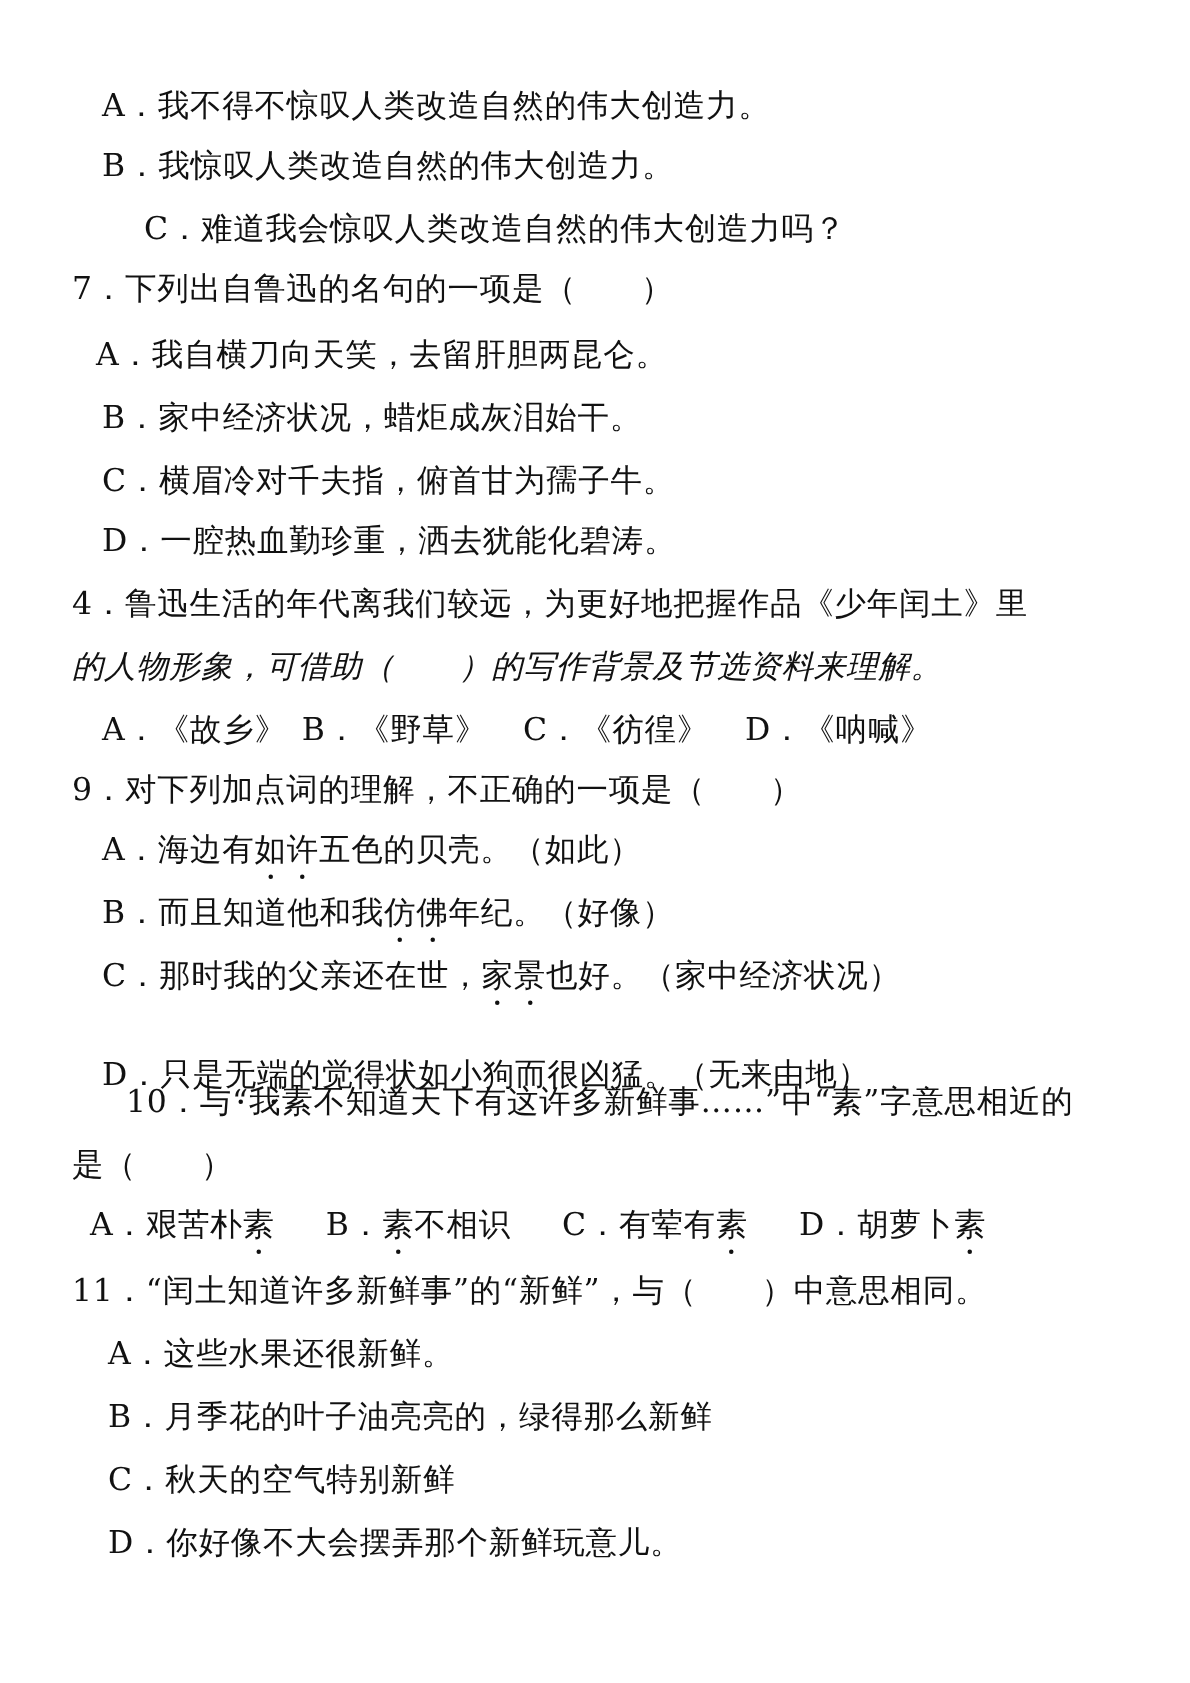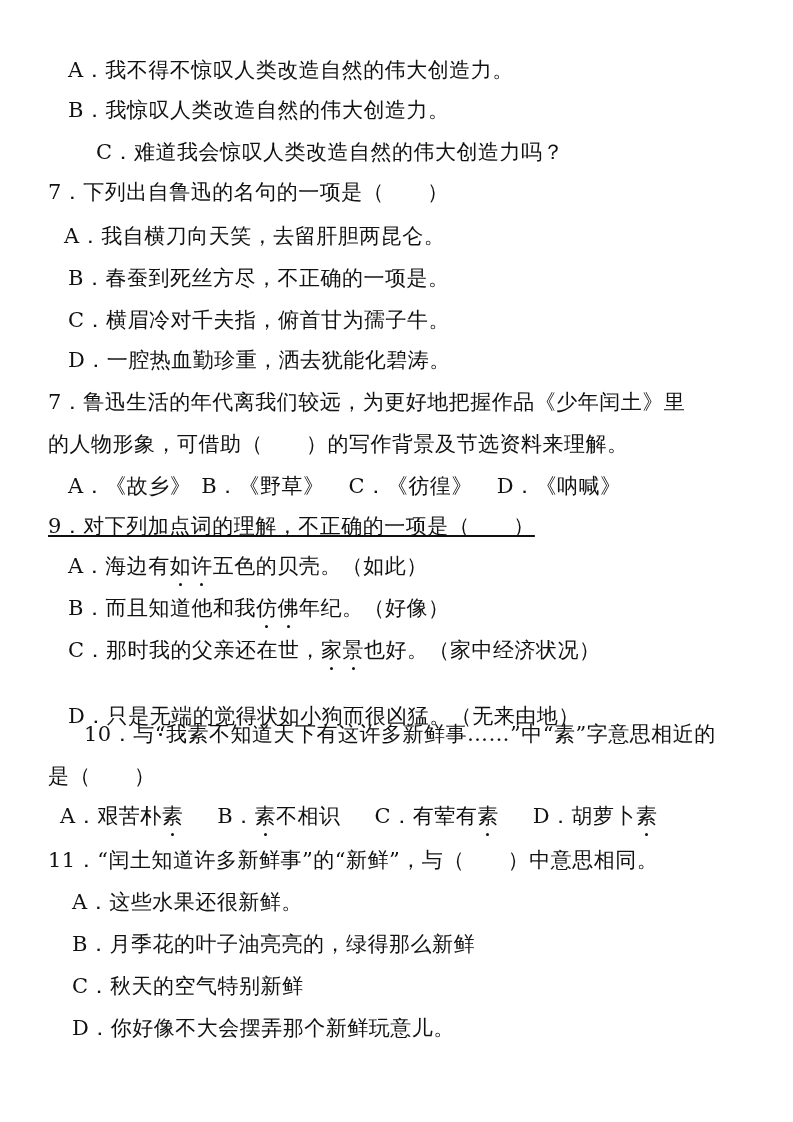--- a/index.html
+++ b/index.html
@@ -43,31 +43,31 @@
 <body>
 
 <div>
 
   <div class="line" style="left:68px; top:56px;">A．我不得不惊叹人类改造自然的伟大创造力。</div>
   <div class="line" style="left:68px; top:96px;">B．我惊叹人类改造自然的伟大创造力。</div>
   <div class="line" style="left:68px; top:138px;margin-left:28px;">C．难道我会惊叹人类改造自然的伟大创造力吗？</div>
 
   <div class="line" style="left:48px; top:178px;">7．下列出自鲁迅的名句的一项是（　　）</div>
   <div class="line" style="left:64px; top:222px;">A．我自横刀向天笑，去留肝胆两昆仑。</div>
-  <div class="line" style="left:68px; top:264px;">B．春蚕到死丝方尽，不正确的一项是。</div>
+  <div class="line" style="left:68px; top:264px;">B．家中经济状况，蜡炬成灰泪始干。</div>
   <div class="line" style="left:68px; top:306px;">C．横眉冷对千夫指，俯首甘为孺子牛。</div>
   <div class="line" style="left:68px; top:346px;">D．一腔热血勤珍重，洒去犹能化碧涛。</div>
 
-  <div class="line" style="left:48px; top:388px;">7．鲁迅生活的年代离我们较远，为更好地把握作品《少年闰土》里</div>
-  <div class="line" style="left:48px; top:430px;">的人物形象，可借助（　　）的写作背景及节选资料来理解。</div>
+  <div class="line" style="left:48px; top:388px;">4．鲁迅生活的年代离我们较远，为更好地把握作品《少年闰土》里</div>
+  <div class="line" style="left:48px; top:430px;font-style:italic;">的人物形象，可借助（　　）的写作背景及节选资料来理解。</div>
   <div class="line" style="left:68px; top:472px;">
     <span>A．《故乡》</span><span class="gap" style="width:10px"></span><span>B．《野草》</span><span class="gap" style="width:24px"></span><span>C．《彷徨》</span><span class="gap" style="width:24px"></span><span>D．《呐喊》</span>
   </div>
 
-  <div class="line" style="left:48px; top:512px;text-decoration:underline;">9．对下列加点词的理解，不正确的一项是（　　）</div>
+  <div class="line" style="left:48px; top:512px;">9．对下列加点词的理解，不正确的一项是（　　）</div>
   <div class="line" style="left:68px; top:552px;">
     <span>A．海边有</span><span class="em">如</span><span class="em">许</span><span>五色的贝壳。（如此）</span>
   </div>
   <div class="line" style="left:68px; top:594px;">
     <span>B．而且知道他和我</span><span class="em">仿</span><span class="em">佛</span><span>年纪。（好像）</span>
   </div>
   <div class="line" style="left:68px; top:636px;">
     <span>C．那时我的父亲还在世，</span><span class="em">家</span><span class="em">景</span><span>也好。（家中经济状况）</span>
   </div>
   <div class="line" style="left:68px; top:678px;margin-top:24px;">

